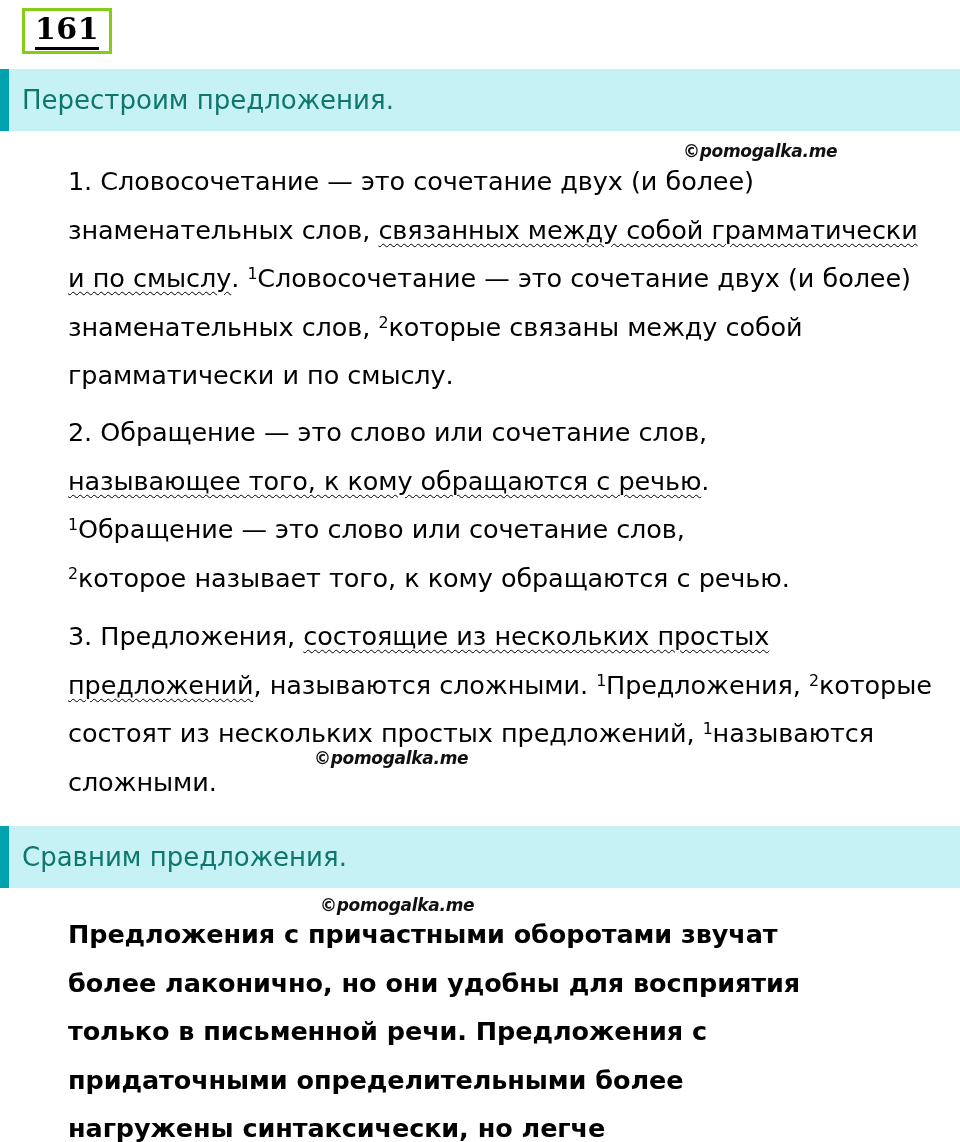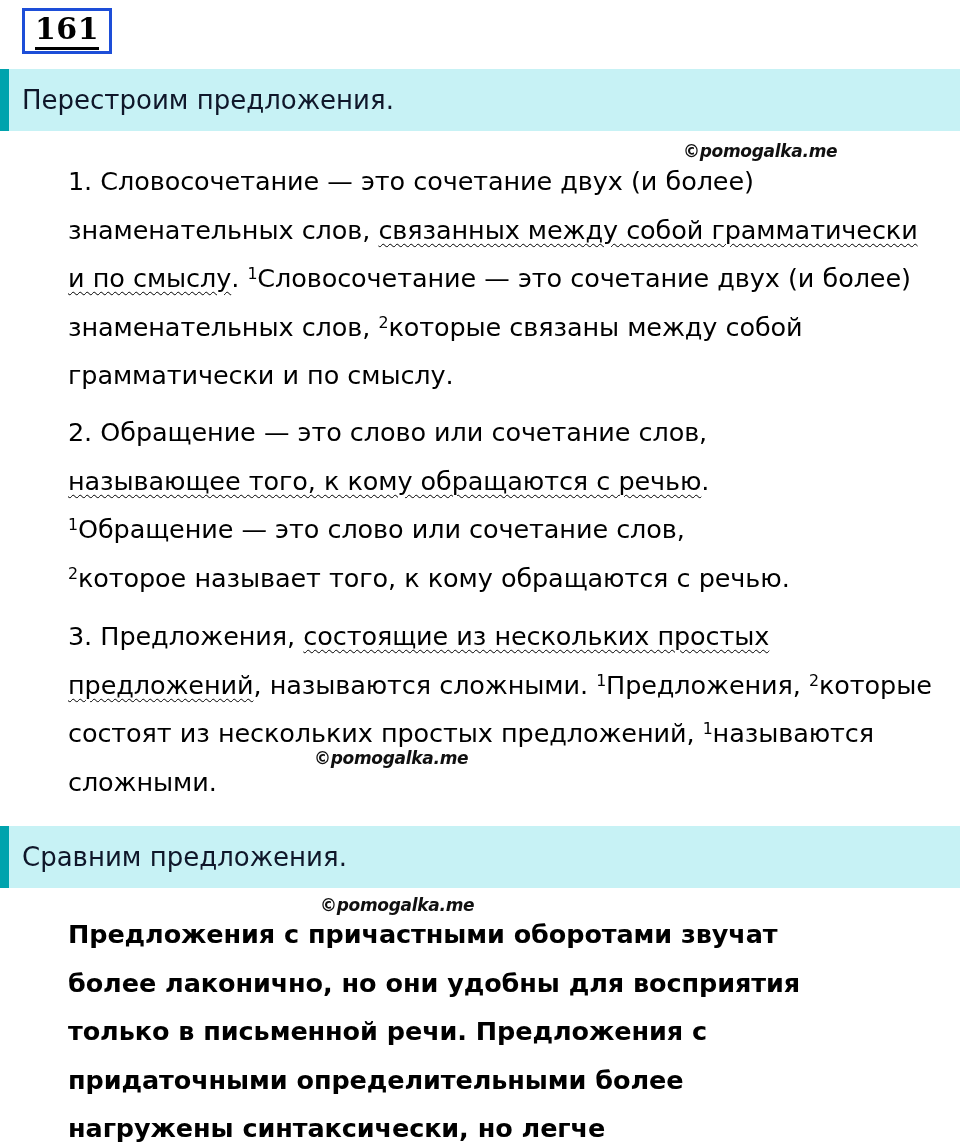--- a/index.html
+++ b/index.html
@@ -16,21 +16,21 @@
     color: #000000;
     overflow: hidden;
   }
 
   
   .badge-row {
     padding: 8px 0 0 22px;
   }
   .badge {
     display: inline-block;
-    border: 3px solid #1d4ed8;
+    border: 3px solid #84cc16;
     padding: 0 10px 1px 10px;
     font-family: "DejaVu Serif", "Liberation Serif", serif;
     font-weight: bold;
     font-size: 30px;
     line-height: 36px;
     letter-spacing: 0.5px;
   }
   .badge span {
     border-bottom: 3px solid #000000;
     display: inline-block;
@@ -44,21 +44,21 @@
     border-left: 9px solid #00a3ad;
     box-sizing: border-box;
     height: 62px;
     display: flex;
     align-items: center;
     padding-left: 13px;
   }
   .banner-text {
     font-size: 26px;
     line-height: 30px;
-    color: #0f172a;
+    color: #0f766e;
     white-space: nowrap;
   }
 
   
   .para {
     font-size: 25.5px;
     line-height: 48.5px;
     padding: 0 20px 0 20px;
     text-align: left;
     letter-spacing: -0.1px;

